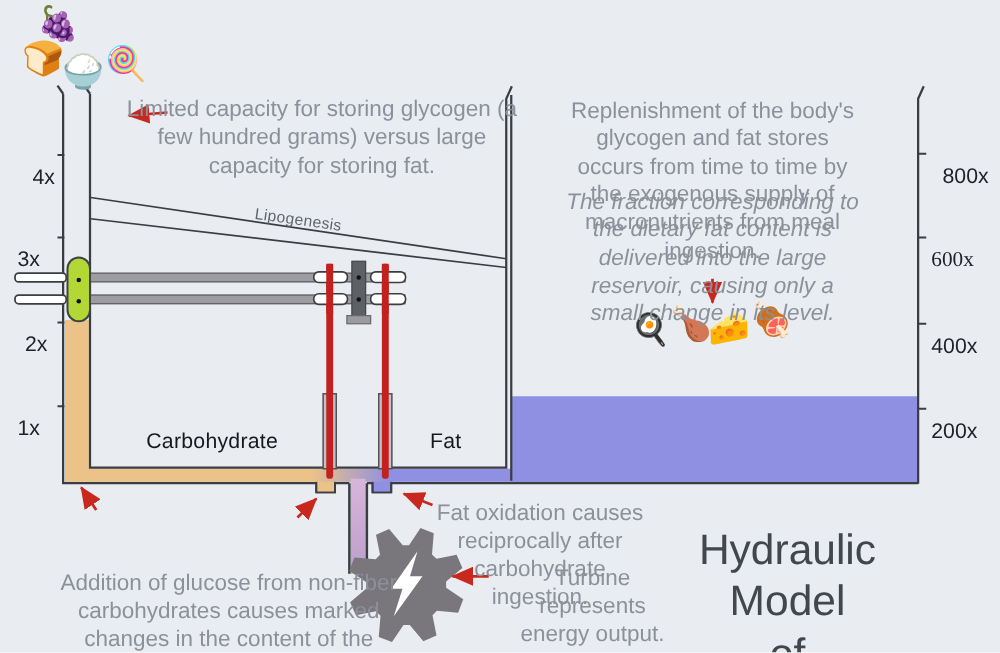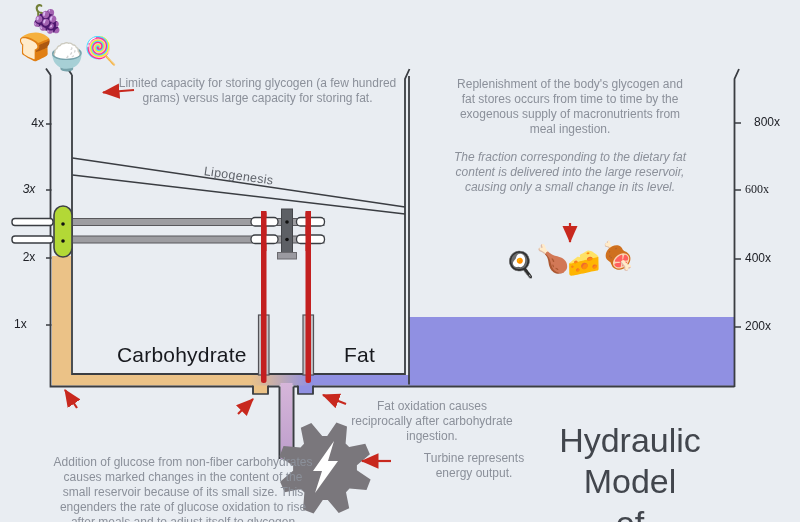--- a/index.html
+++ b/index.html
@@ -6,23 +6,23 @@
     --c-background:#e9edf2; --c-tan:#ebc287; --c-purple:#9090e2; --c-lilac:#c9aad2;
     --c-green:#b3d836; --c-red-pipe:#c32020; --c-arrow-red:#c8281e; --c-outline:#3a3d42;
     --c-rod-gray:#9d9da1; --c-sleeve-gray:#c2c2c6; --c-stem-gray:#5d6065;
     --c-turbine-gray:#7a777c; --c-note-text:#8b909a; --c-dark-text:#17191e; --c-title-text:#42464d;
   }
   html,body{margin:0;padding:0;}
   #stage{position:relative;width:800px;height:522px;background:var(--c-background);
          font-family:"Liberation Sans",sans-serif;overflow:hidden;}
   #drawing{position:absolute;left:0;top:0;}
   .abs{position:absolute;}
-  .note{color:var(--c-note-text);font-size:12px;line-height:1.24;text-align:center;}
-  .axis-label{color:#202228;font-size:12px;white-space:nowrap;}
-  .tank-label{color:var(--c-dark-text);font-size:21px;white-space:nowrap;letter-spacing:.2px;}
+  .note{color:var(--c-note-text);font-size:18px;line-height:1.24;text-align:center;}
+  .axis-label{color:#202228;font-size:17px;white-space:nowrap;margin-top:16px;}
+  .tank-label{color:var(--c-dark-text);font-size:17px;white-space:nowrap;letter-spacing:.2px;}
   .emoji{font-size:27px;line-height:1;}
   #lipogenesis{color:#60646b;font-size:12.5px;transform:rotate(8deg);transform-origin:left center;letter-spacing:.3px;}
   #main-title{color:var(--c-title-text);font-size:34px;line-height:1.22;text-align:center;white-space:pre-line;}
 </style>
 </head>
 <body>
 
 <div id="stage">
 
   <svg id="drawing" width="800" height="522" viewBox="0 0 800 522">
@@ -109,21 +109,21 @@
   <span class="abs emoji" style="left:18px;top:34px;">🍞</span>
   <span class="abs emoji" style="left:50px;top:44px;">🍚</span>
   <span class="abs emoji" style="left:84px;top:38px;">🍭</span>
 
   <span class="abs emoji" style="left:505px;top:252px;font-size:25px;">🍳</span>
   <span class="abs emoji" style="left:536px;top:246px;">🍗</span>
   <span class="abs emoji" style="left:567px;top:250px;">🧀</span>
   <span class="abs emoji" style="left:601px;top:243px;">🍖</span>
 
   <div class="abs axis-label" style="left:14px;top:116px;width:30px;text-align:right;">4x</div>
-  <div class="abs axis-label" style="left:14px;top:182px;width:30px;text-align:center;font-style:italic;">3x</div>
+  <div class="abs axis-label" style="left:14px;top:182px;width:30px;text-align:left;">3x</div>
   <div class="abs axis-label" style="left:14px;top:250px;width:30px;text-align:center;">2x</div>
   <div class="abs axis-label" style="left:14px;top:317px;width:30px;text-align:left;">1x</div>
 
   <div class="abs axis-label" style="left:754px;top:115px;">800x</div>
   <div class="abs axis-label" style="left:745px;top:182px;font-family:Liberation Serif, serif;">600x</div>
   <div class="abs axis-label" style="left:745px;top:251px;">400x</div>
   <div class="abs axis-label" style="left:745px;top:319px;">200x</div>
 
   <div class="abs tank-label" style="left:117px;top:343px;">Carbohydrate</div>
   <div class="abs tank-label" style="left:344px;top:343px;">Fat</div>

